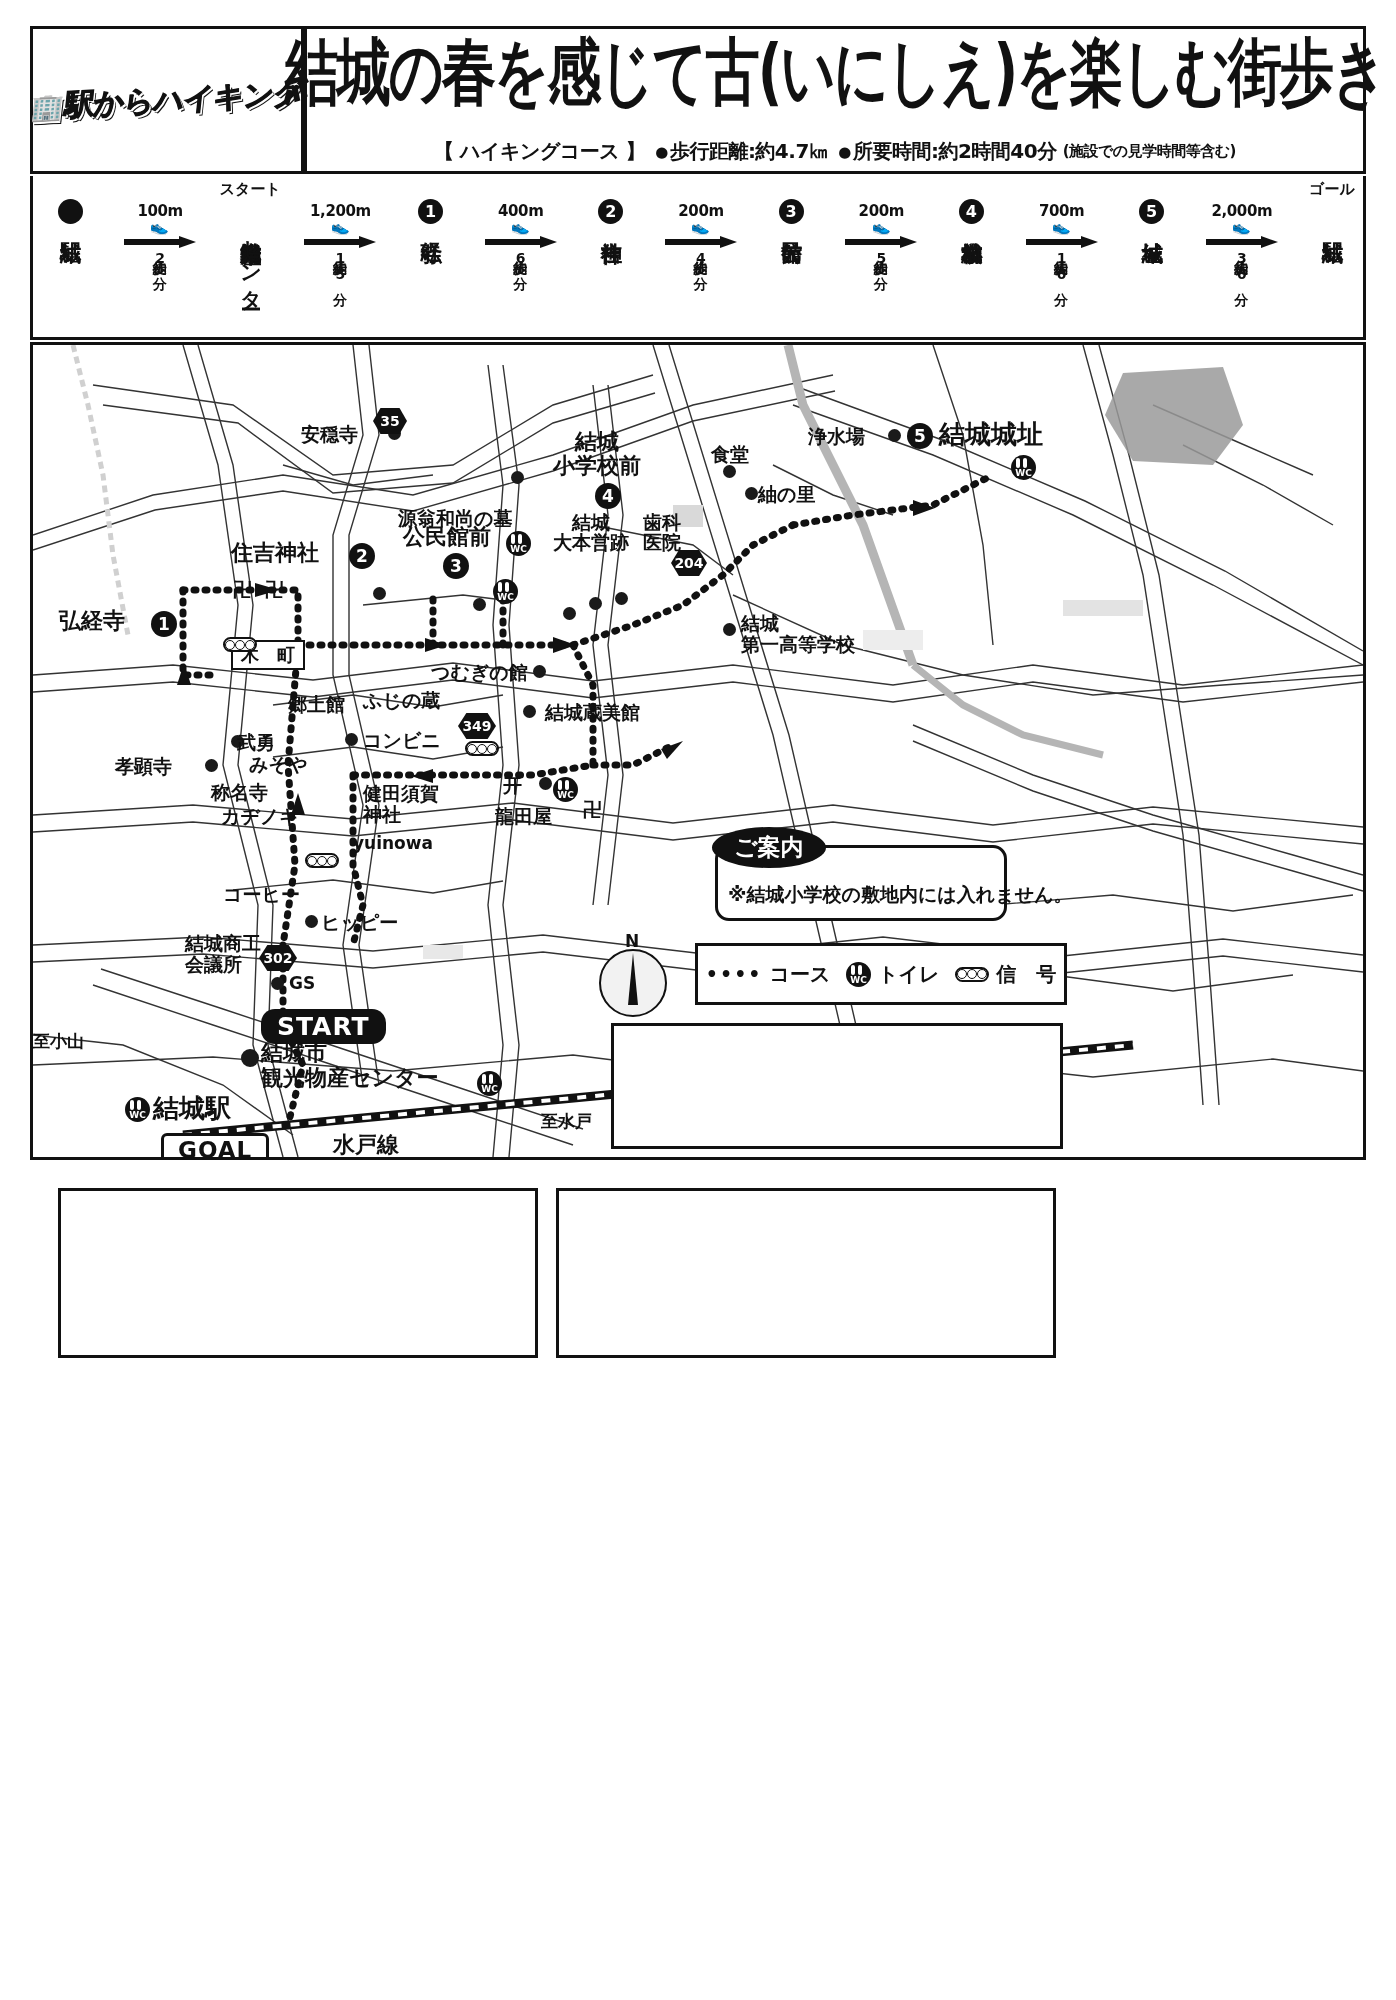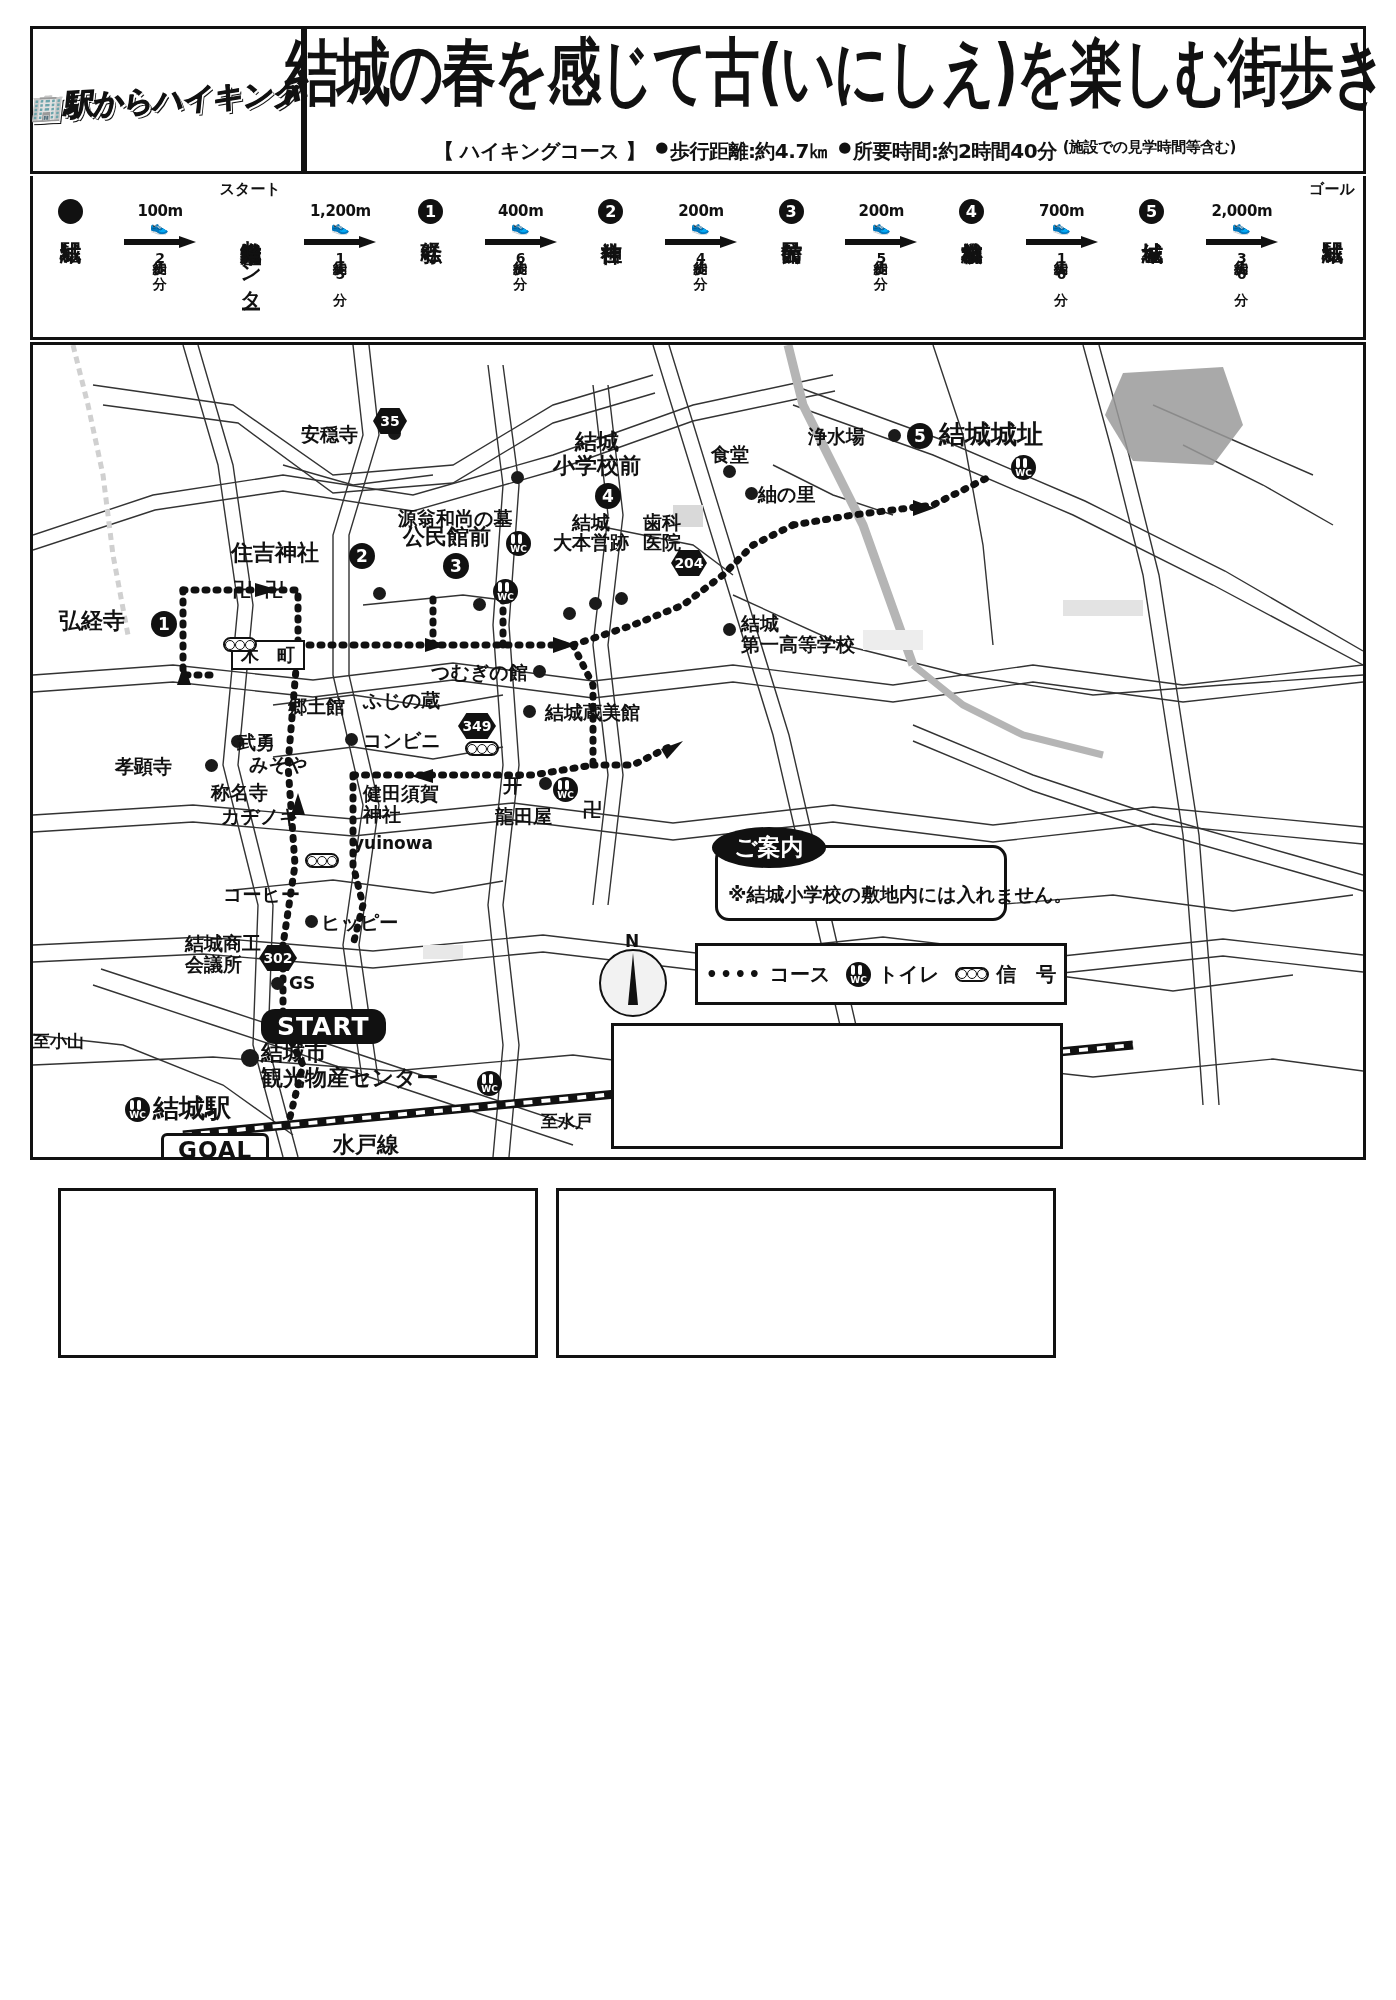--- a/index.html
+++ b/index.html
@@ -31,21 +31,21 @@
     display:flex;flex-direction:column;justify-content:flex-start;align-items:center;
   }
   .title-main{
     font-size:54px;font-weight:bold;letter-spacing:-2px;white-space:nowrap;
     margin-top:6px;line-height:1.05;
     transform:scaleY(1.35);transform-origin:center top;
     font-family:"DejaVu Sans","Liberation Sans",sans-serif;
   }
   .title-sub{
     position:absolute;bottom:6px;left:0;width:100%;
-    display:flex;justify-content:center;align-items:flex-start;
+    display:flex;justify-content:center;align-items:center;
     font-size:20px;font-weight:bold;white-space:nowrap;letter-spacing:-.5px;
   }
   .title-sub .dot{font-size:15px;margin:0 2px 0 10px;}
   .title-sub .tiny{font-size:15px;font-weight:bold;margin-left:6px;}
 
   
   .routebox{
     position:absolute;left:30px;top:176px;width:1336px;height:164px;
     border:3px solid #111;border-top:none;box-sizing:border-box;background:#fff;
   }
@@ -456,21 +456,21 @@
     <span class="swastika" style="left:232px;top:232px;">卍</span>
 
     <div style="position:absolute;left:198px;top:295px;border:2px solid #111;background:#fff;padding:1px 8px;font-size:18px;font-weight:bold;">木　町</div>
 
     <span class="poi" style="left:690px;top:278px;"></span>
     <span class="mlabel m-sm" style="left:708px;top:268px;line-height:1.1;">結城<br>第一高等学校</span>
 
     <span class="mlabel m-sm" style="left:398px;top:318px;">つむぎの館</span>
     <span class="poi" style="left:500px;top:320px;"></span>
 
-    <span class="mlabel m-sm" style="left:255px;top:352px;">郷土館</span>
+    <span class="mlabel m-sm" style="left:255px;top:352px;font-family:Liberation Mono, monospace;">郷土館</span>
     <span class="mlabel m-sm" style="left:330px;top:346px;">ふじの蔵</span>
     <span class="poi" style="left:490px;top:360px;"></span>
     <span class="mlabel m-sm" style="left:512px;top:358px;">結城蔵美館</span>
 
     <span class="hexrt" style="left:425px;top:368px;width:38px;height:26px;">349</span>
 
     <span class="mlabel m-sm" style="left:330px;top:386px;">コンビニ</span>
     <span class="poi" style="left:312px;top:388px;"></span>
 
     <span class="poi" style="left:198px;top:390px;"></span>

